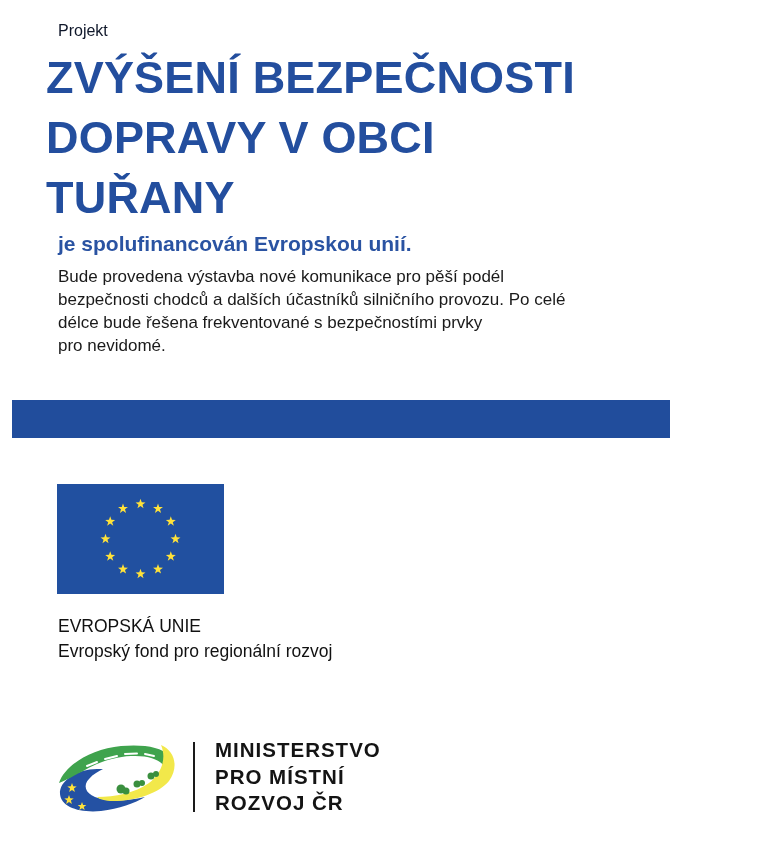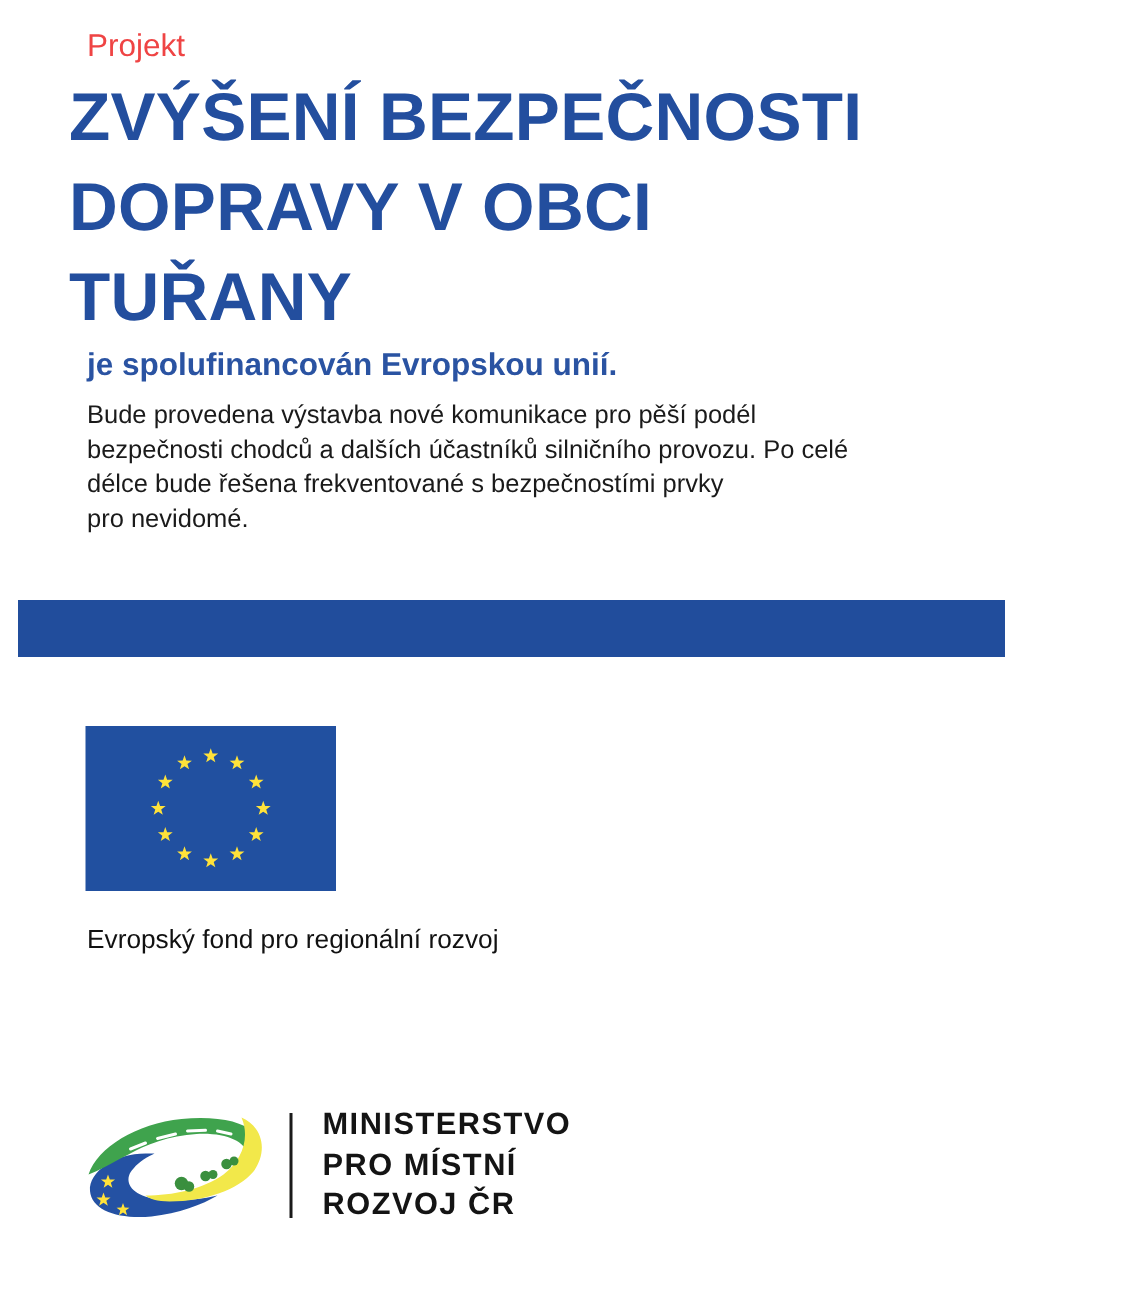--- a/index.html
+++ b/index.html
@@ -12,22 +12,22 @@
       height: 865px;
       position: relative;
       overflow: hidden;
       font-family: "Liberation Sans", sans-serif;
     }
     .abs { position: absolute; }
 
     .kicker {
       left: 58px;
       top: 21px;
-      font-size: 21px;
-      color: #ef4444;
+      font-size: 16px;
+      color: #0f172a;
       line-height: 20px;
     }
     .title {
       left: 46px;
       top: 48px;
       margin: 0;
       font-size: 45px;
       font-weight: bold;
       color: #234e9e;
       line-height: 60px;
@@ -142,20 +142,21 @@
       <use href="#star" x="-17.5" y="30.3"></use>
       <use href="#star" x="-30.3" y="17.5"></use>
       <use href="#star" x="-35" y="0"></use>
       <use href="#star" x="-30.3" y="-17.5"></use>
       <use href="#star" x="-17.5" y="-30.3"></use>
     </g>
   </svg>
 </div>
 
 <div class="abs eu-text">
+  <span>EVROPSKÁ UNIE</span>
   <span>Evropský fond pro regionální rozvoj</span>
 </div>
 
 <div class="abs mmr-logo">
   <svg width="124" height="76" viewBox="0 0 124 76" xmlns="http://www.w3.org/2000/svg">
 
     <path d="M40 30 C 20 30, 2 42, 3 55 C 4 68, 22 74, 44 72 C 62 70, 78 64, 88 58 C 70 62, 50 63, 38 58 C 28 54, 26 46, 32 40 C 36 35, 42 32, 46 30 Z" fill="#2451a3"></path>
 
     <path d="M2 44 C 8 26, 34 10, 64 7 C 86 5, 104 8, 112 16 C 116 20, 114 26, 108 30 C 106 22, 94 16, 74 17 C 56 18, 40 24, 28 31 C 18 36, 8 42, 2 44 Z" fill="#3fa34d"></path>
 

